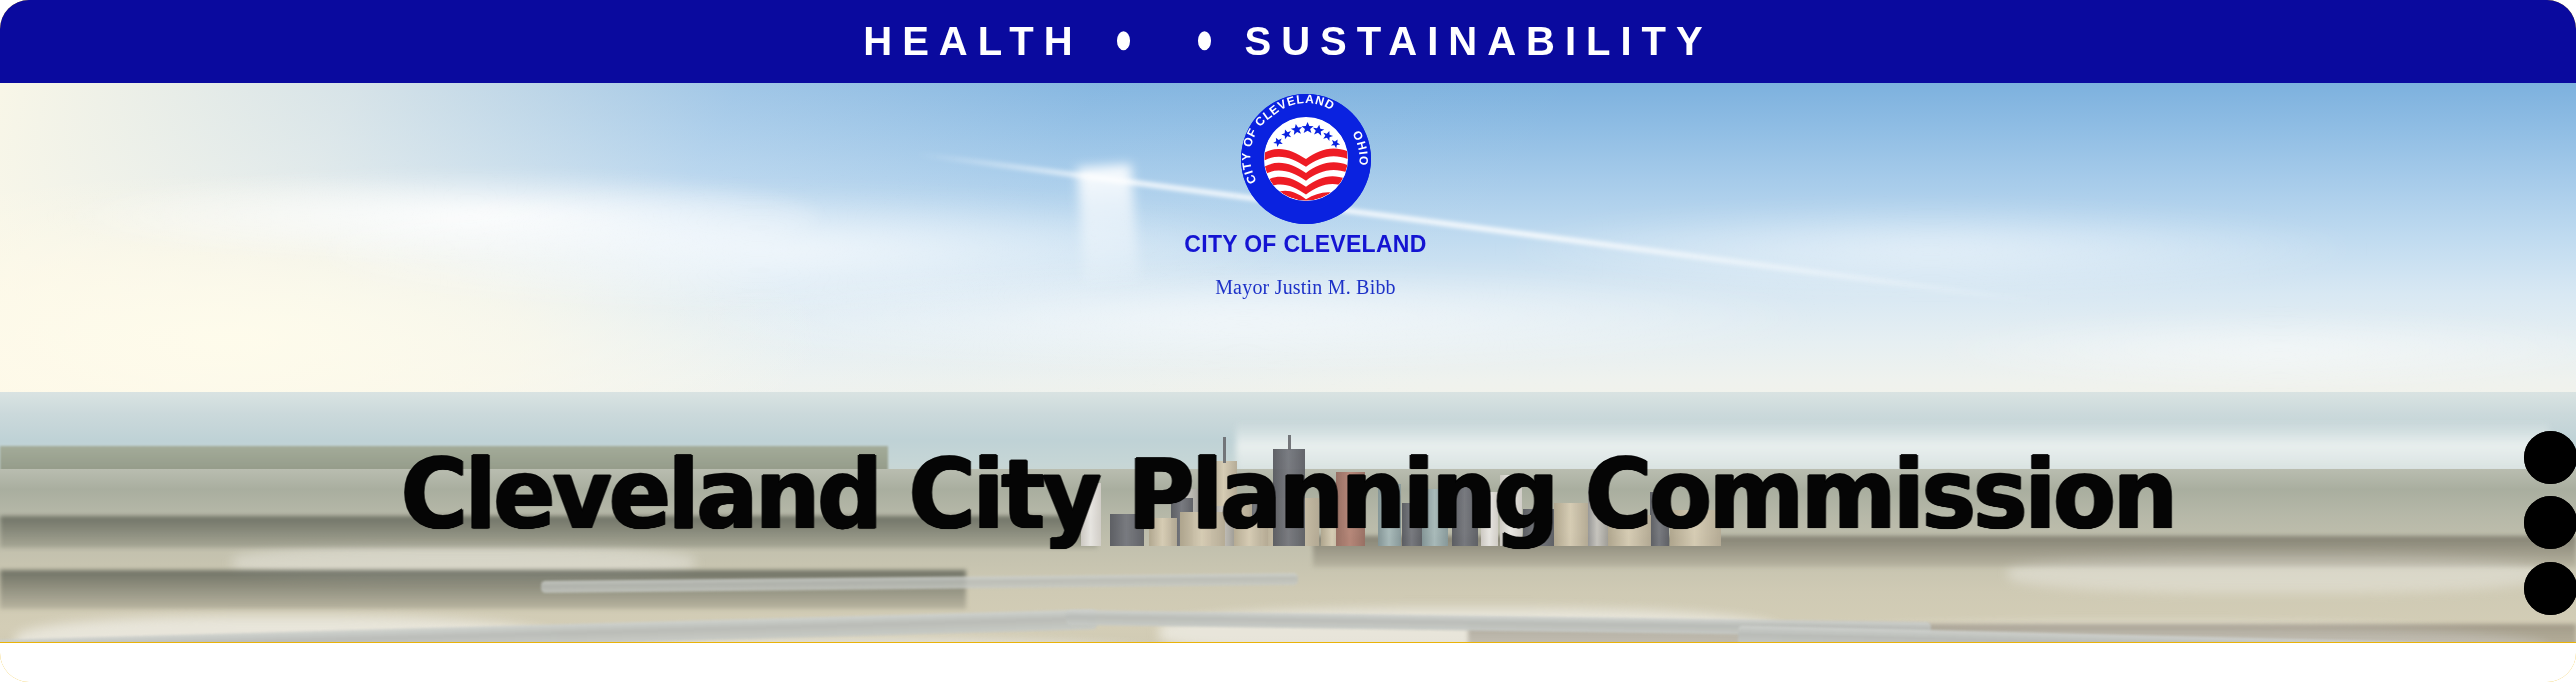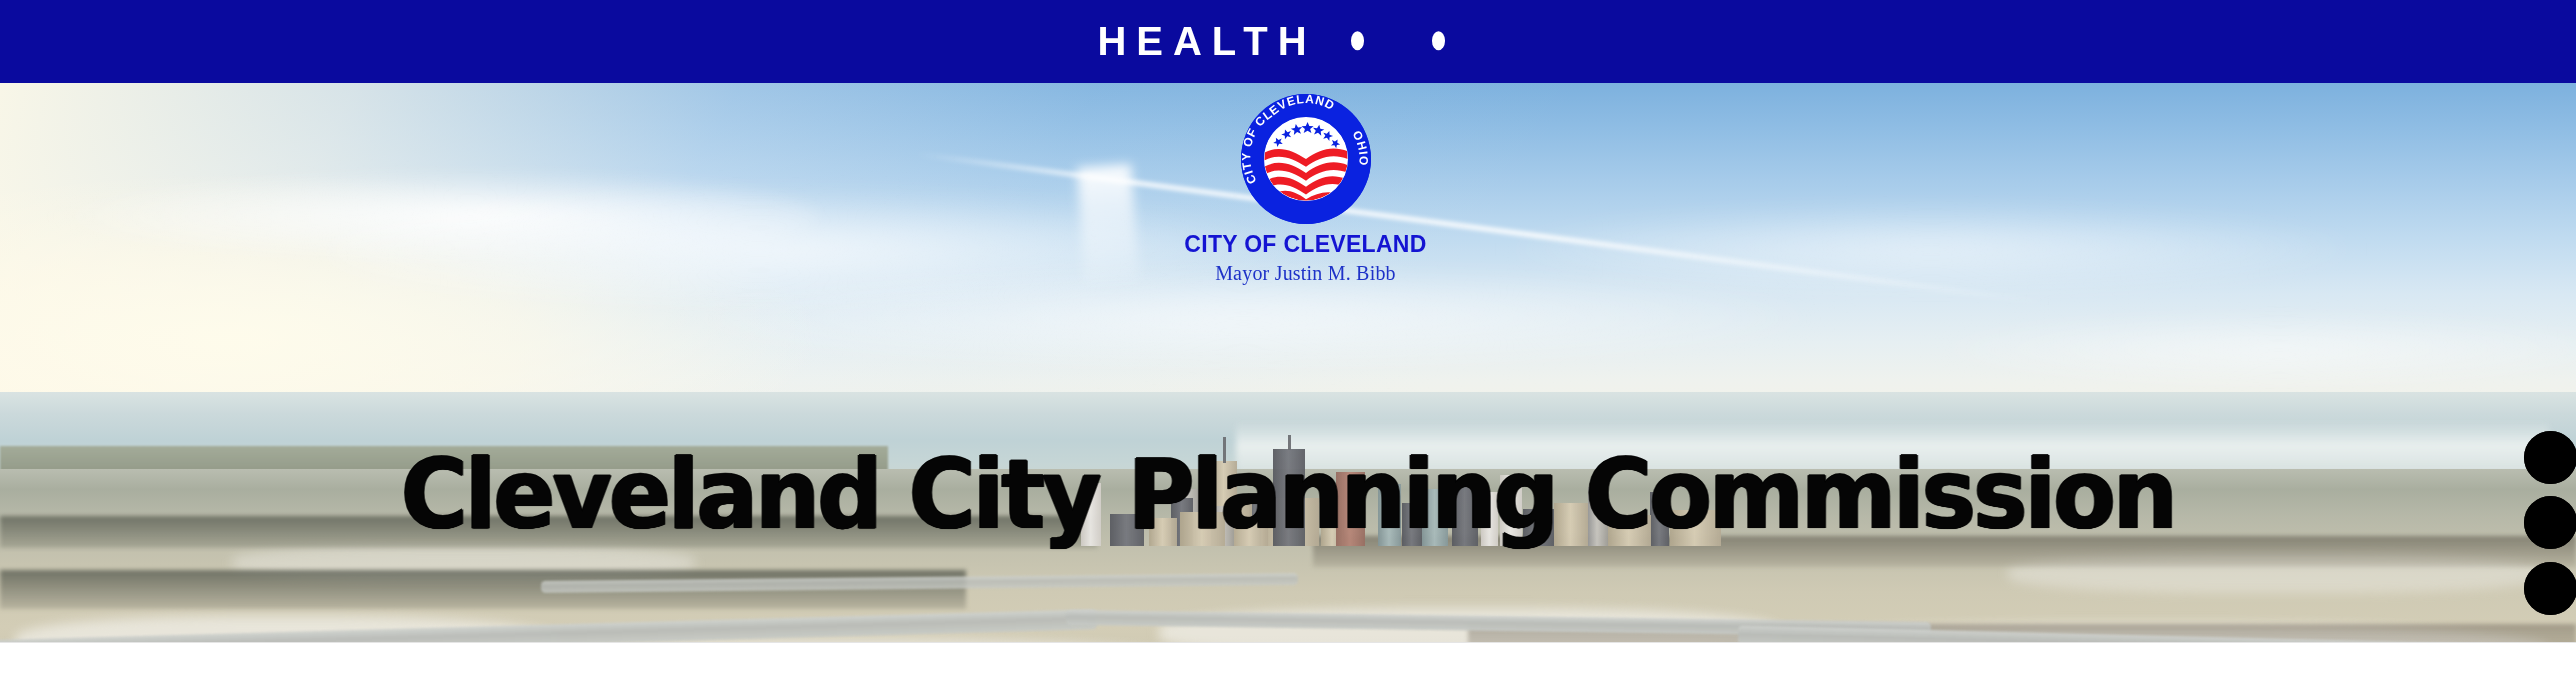--- a/index.html
+++ b/index.html
@@ -8,22 +8,23 @@
   html, body {
     width:2576px; height:682px;
     background:#ffffff;
     font-family:"Liberation Sans", sans-serif;
     overflow:hidden;
   }
 
   #page {
     position:relative;
     width:2576px; height:682px;
-    background:#e5e5e5;
+    background:#eab308;
     overflow:hidden;
+    border-radius:29px;
   }
 
   
   #tagline-banner {
     position:absolute; left:0; top:0;
     width:2576px; height:83px;
     background:#0A0A9E;
     display:flex; align-items:center; justify-content:center;
     z-index:40;
   }
@@ -227,21 +228,21 @@
   }
   #city-of-cleveland {
     color:#1414D2;
     font-family:"Liberation Sans", sans-serif;
     font-weight:bold;
     font-size:23px;
     letter-spacing:0.3px;
     white-space:nowrap;
   }
   #mayor-line {
-    margin-top:7px;
+    margin-top:21px;
     color:#1E32C8;
     font-family:"Liberation Serif", serif;
     font-weight:normal;
     font-size:20px;
     letter-spacing:0.2px;
     white-space:nowrap;
   }
 
   
   #main-title {
@@ -296,20 +297,21 @@
 </head>
 <body>
 
 <div id="page">
 
   <div id="tagline-banner">
     <div id="tagline-inner">
       <span class="tagline-word">HEALTH</span>
       <span class="tagline-dot"></span>
       <span class="tagline-dot"></span>
+      <span class="tagline-word">SUSTAINABILITY</span>
     </div>
   </div>
 
   <div id="photo">
 
     <div id="sky"></div>
     <div id="sky-bloom-left"></div>
 
     <div class="cloud" id="cloud-a"></div>
     <div class="cloud" id="cloud-b"></div>

